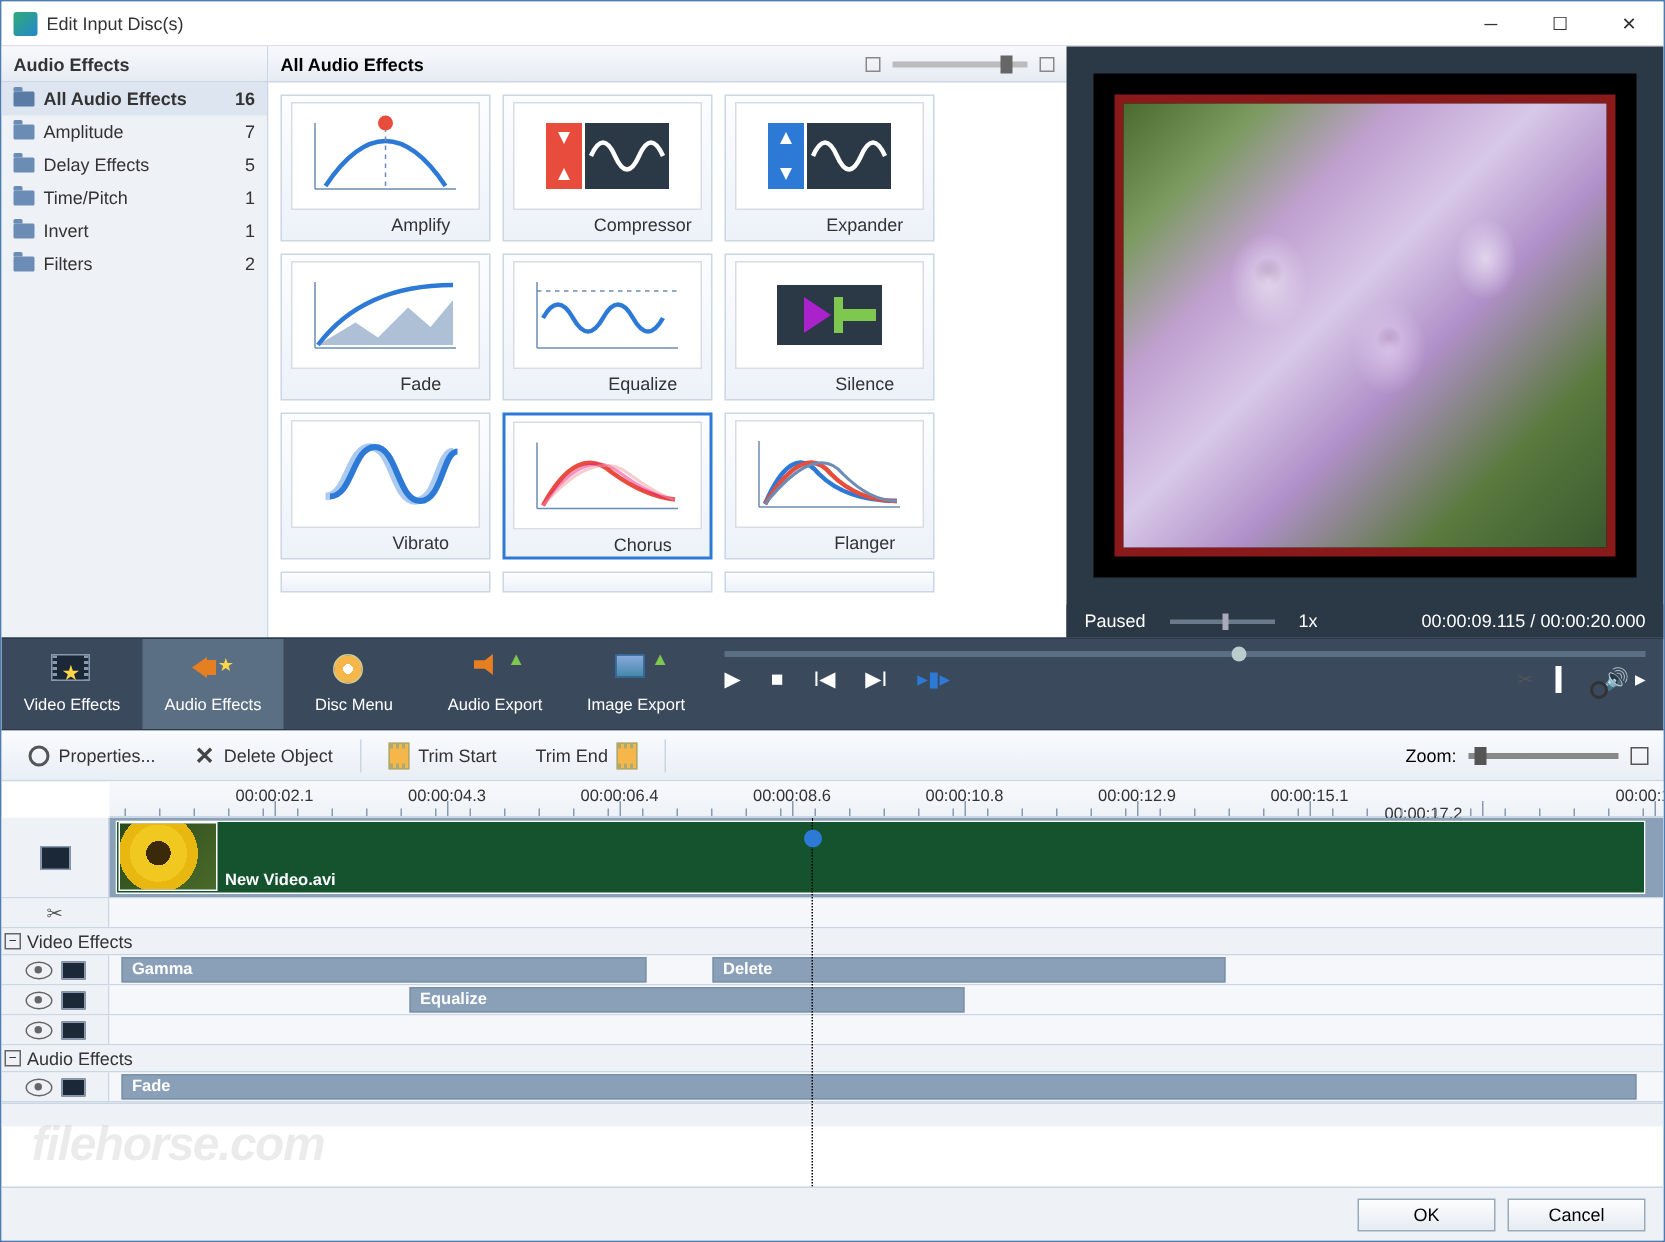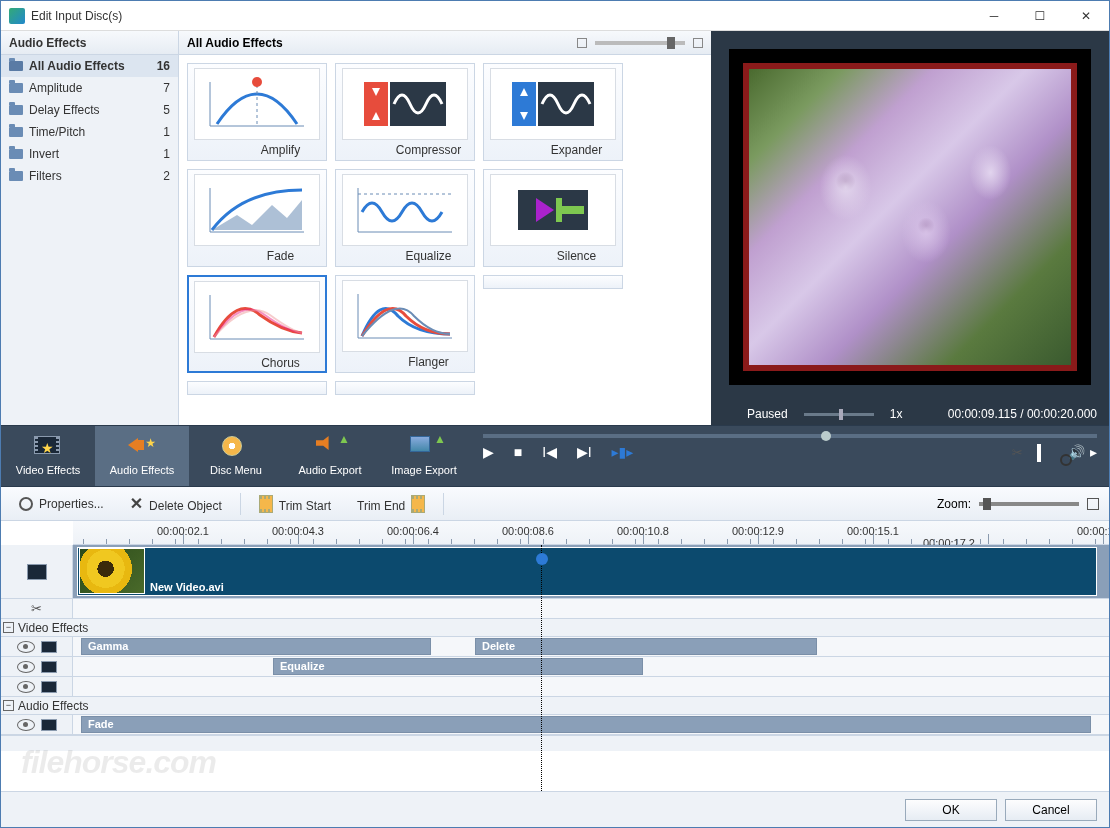--- a/index.html
+++ b/index.html
@@ -40,21 +40,21 @@
 .effect-label { margin-top: 3px; color: #333; margin-left: 47px; }
 
 .extra-row { width: 140px; height: 14px; border: 1px solid #cbd6e4; background: linear-gradient(#fcfdff,#edf2f9); }
 
 
 .preview { width: 398px; background: #2b3846; display: flex; flex-direction: column; }
 .preview-canvas { flex: 1; margin: 18px; background: #000; position: relative; }
 .preview-canvas .frame { position: absolute; inset: 14px; border: 6px solid #8a1a1a; }
 .preview-canvas .img { position: absolute; inset: 20px; background: linear-gradient(135deg, #4a6a2f 0%, #7a9a5f 15%, #c0a0d0 30%, #d8c8e8 45%, #b090c8 60%, #5a7a3f 80%, #3a5a2f 100%); }
 .preview-canvas .img::after { content:''; position:absolute; inset:0; background: radial-gradient(ellipse 40px 50px at 30% 40%, rgba(230,220,240,.85), transparent 65%), radial-gradient(ellipse 38px 48px at 55% 55%, rgba(220,200,235,.85), transparent 65%), radial-gradient(ellipse 32px 42px at 75% 35%, rgba(235,225,245,.8), transparent 65%), radial-gradient(circle 14px at 30% 38%, rgba(80,20,90,.6), transparent 70%), radial-gradient(circle 12px at 55% 53%, rgba(70,15,80,.55), transparent 70%); }
-.preview-status { height: 22px; background: #2b3846; color: #fff; display: flex; align-items: center; padding: 0 12px; gap: 16px; margin-left: 24px; }
+.preview-status { height: 22px; background: #2b3846; color: #fff; display: flex; align-items: center; padding: 0 12px; gap: 16px; }
 .preview-status .spd-slider { width: 70px; height: 3px; background: #6a7a8a; position: relative; }
 .preview-status .spd-slider::after { content:''; position:absolute; left:50%; top:-4px; width:4px; height:11px; background:#aab; }
 .preview-status .time { margin-left: auto; }
 
 
 .dark-bar { height: 62px; background: #3a4a5c; display: flex; border-top: 1px solid #2a3a4c; border-bottom: 1px solid #2a3a4c; }
 .tab { width: 94px; display: flex; flex-direction: column; align-items: center; justify-content: center; gap: 4px; color: #fff; cursor: pointer; }
 .tab.active { background: #5a6e84; }
 .tab-icon { width: 28px; height: 24px; position: relative; }
 .filmstrip { width: 26px; height: 18px; background: #1a2838; border: 1px solid #8a9aae; position: relative; }
@@ -67,21 +67,21 @@
 
 .transport { flex: 1; display: flex; align-items: flex-end; padding: 0 12px 6px 12px; color: #fff; flex-direction: column; gap: 6px; }
 .scrub { width: 100%; height: 4px; background: #5a6e84; position: relative; margin-top: 8px; }
 .scrub::after { content:''; position:absolute; left:55%; top:-3px; width:10px; height:10px; background:#bcc; border-radius:50%; }
 .transport-row { width: 100%; display: flex; align-items: center; gap: 20px; }
 .tbtn { cursor: pointer; font-size: 14px; }
 .transport-row .right-grp { margin-left: auto; display: flex; gap: 14px; align-items: center; }
 
 
 .light-bar { height: 34px; background: linear-gradient(#f9fbfe,#e9eef5); border-bottom: 1px solid #cbd6e4; display: flex; align-items: center; padding: 0 10px; gap: 10px; }
-.lbtn { display: flex; align-items: flex-end; gap: 6px; padding: 3px 8px; cursor: pointer; color: #333; }
+.lbtn { display: flex; align-items: center; gap: 6px; padding: 3px 8px; cursor: pointer; color: #333; }
 .gear { width: 14px; height: 14px; border: 2px solid #555; border-radius: 50%; position: relative; }
 .xicon { font-size: 16px; font-weight: bold; color: #444; }
 .film-v { width: 14px; height: 18px; background: #f5b74a; border: 1px solid #aa7; position: relative; }
 .film-v::before { content:''; position:absolute; left:0; right:0; top:0; height:3px; background: repeating-linear-gradient(90deg,#aa7 0 2px,transparent 2px 4px); }
 .film-v::after { content:''; position:absolute; left:0; right:0; bottom:0; height:3px; background: repeating-linear-gradient(90deg,#aa7 0 2px,transparent 2px 4px); }
 .light-bar .zoom-grp { margin-left: auto; display: flex; align-items: center; gap: 8px; }
 .light-bar .zslider { width: 100px; height: 4px; background: #888; position: relative; }
 .light-bar .zslider::after { content:''; position:absolute; left:4px; top:-4px; width:8px; height:12px; background:#555; }
 
 
@@ -93,21 +93,21 @@
 
 .playhead { position: absolute; top: 0; bottom: 0; width: 1px; border-left: 1px dotted #000; left: 540px; z-index: 5; }
 .playhead::before { content:''; position:absolute; top:8px; left:-6px; width:12px; height:12px; background:#2d7ad6; border-radius:50%; }
 
 .track { display: flex; border-bottom: 1px solid #cbd6e4; }
 .track-head { width: 72px; background: #eef2f7; border-right: 1px solid #cbd6e4; display: flex; align-items: center; justify-content: center; gap: 6px; }
 .track-body { flex: 1; position: relative; background: #f5f7fa; }
 
 .video-track { height: 54px; }
 .video-track .track-body { background: #8a9fb8; }
-.clip { position: absolute; top: 2px; bottom: 2px; left: 4px; width: 100px; background: #0c4a6e; border: 1px solid #fff; display: flex; align-items: flex-end; }
+.clip { position: absolute; top: 2px; bottom: 2px; left: 4px; width: 100px; background: #14532d; border: 1px solid #fff; display: flex; align-items: flex-end; }
 .clip .thumb { width: 66px; height: 46px; margin: 1px; background: radial-gradient(circle at 40% 45%, #3a2a0a 0 18%, #f0c820 18% 42%, #e8b810 42% 58%, transparent 58%), linear-gradient(135deg, #2a4a1a, #4a6a2a); border: 1px solid #fff; }
 .clip .clip-lbl { color: #fff; font-size: 11px; margin-left: 4px; margin-bottom: 2px; font-weight: 600; }
 
 .cut-track { height: 20px; }
 .group-hdr { height: 18px; background: #eef2f7; border-bottom: 1px solid #cbd6e4; display: flex; align-items: center; padding-left: 2px; font-size: 11px; color: #333; }
 .group-hdr .exp { width: 11px; height: 11px; border: 1px solid #666; display: inline-flex; align-items: center; justify-content: center; margin-right: 4px; font-size: 9px; line-height: 1; }
 
 .fx-track { height: 20px; }
 .fx-track .eye { width: 18px; height: 12px; border: 1px solid #666; border-radius: 50%; position: relative; }
 .fx-track .eye::after { content:''; position:absolute; top:2px; left:5px; width:5px; height:5px; background:#666; border-radius:50%; }
@@ -257,20 +257,29 @@
           <div class="effect-tile">
             <div class="effect-thumb">
               <svg viewBox="0 0 110 60">
                 <rect x="20" y="10" width="70" height="40" fill="#2b3846"></rect>
                 <polygon points="38,18 38,42 56,30" fill="#a2c"></polygon>
                 <rect x="58" y="18" width="6" height="24" fill="#7ec850"></rect>
                 <rect x="58" y="26" width="28" height="8" fill="#7ec850"></rect>
               </svg>
             </div>
             <div class="effect-label">Silence</div>
+          </div>
+          <div class="effect-tile">
+            <div class="effect-thumb">
+              <svg viewBox="0 0 110 60">
+                <path d="M15,45 C30,45 30,12 45,12 C60,12 60,48 75,48 C90,48 90,15 100,15" stroke="#2d7ad6" stroke-width="5" fill="none" opacity="0.4"></path>
+                <path d="M18,45 C33,45 33,12 48,12 C63,12 63,48 78,48 C93,48 93,15 103,15" stroke="#2d7ad6" stroke-width="4" fill="none"></path>
+              </svg>
+            </div>
+            <div class="effect-label">Vibrato</div>
           </div>
           <div class="effect-tile selected">
             <div class="effect-thumb">
               <svg viewBox="0 0 110 60">
                 <polyline points="8,52 8,8" stroke="#6a8cb5" fill="none"></polyline>
                 <polyline points="8,52 102,52" stroke="#6a8cb5" fill="none"></polyline>
                 <path d="M12,50 Q35,8 58,28 Q80,44 100,46" stroke="#e74c3c" stroke-width="3" fill="none"></path>
                 <path d="M12,50 Q40,10 63,28 Q85,44 100,46" stroke="#e28" stroke-width="2" fill="none" opacity="0.5"></path>
                 <path d="M12,50 Q45,12 68,28 Q90,44 100,46" stroke="#e99" stroke-width="2" fill="none" opacity="0.5"></path>
               </svg>

